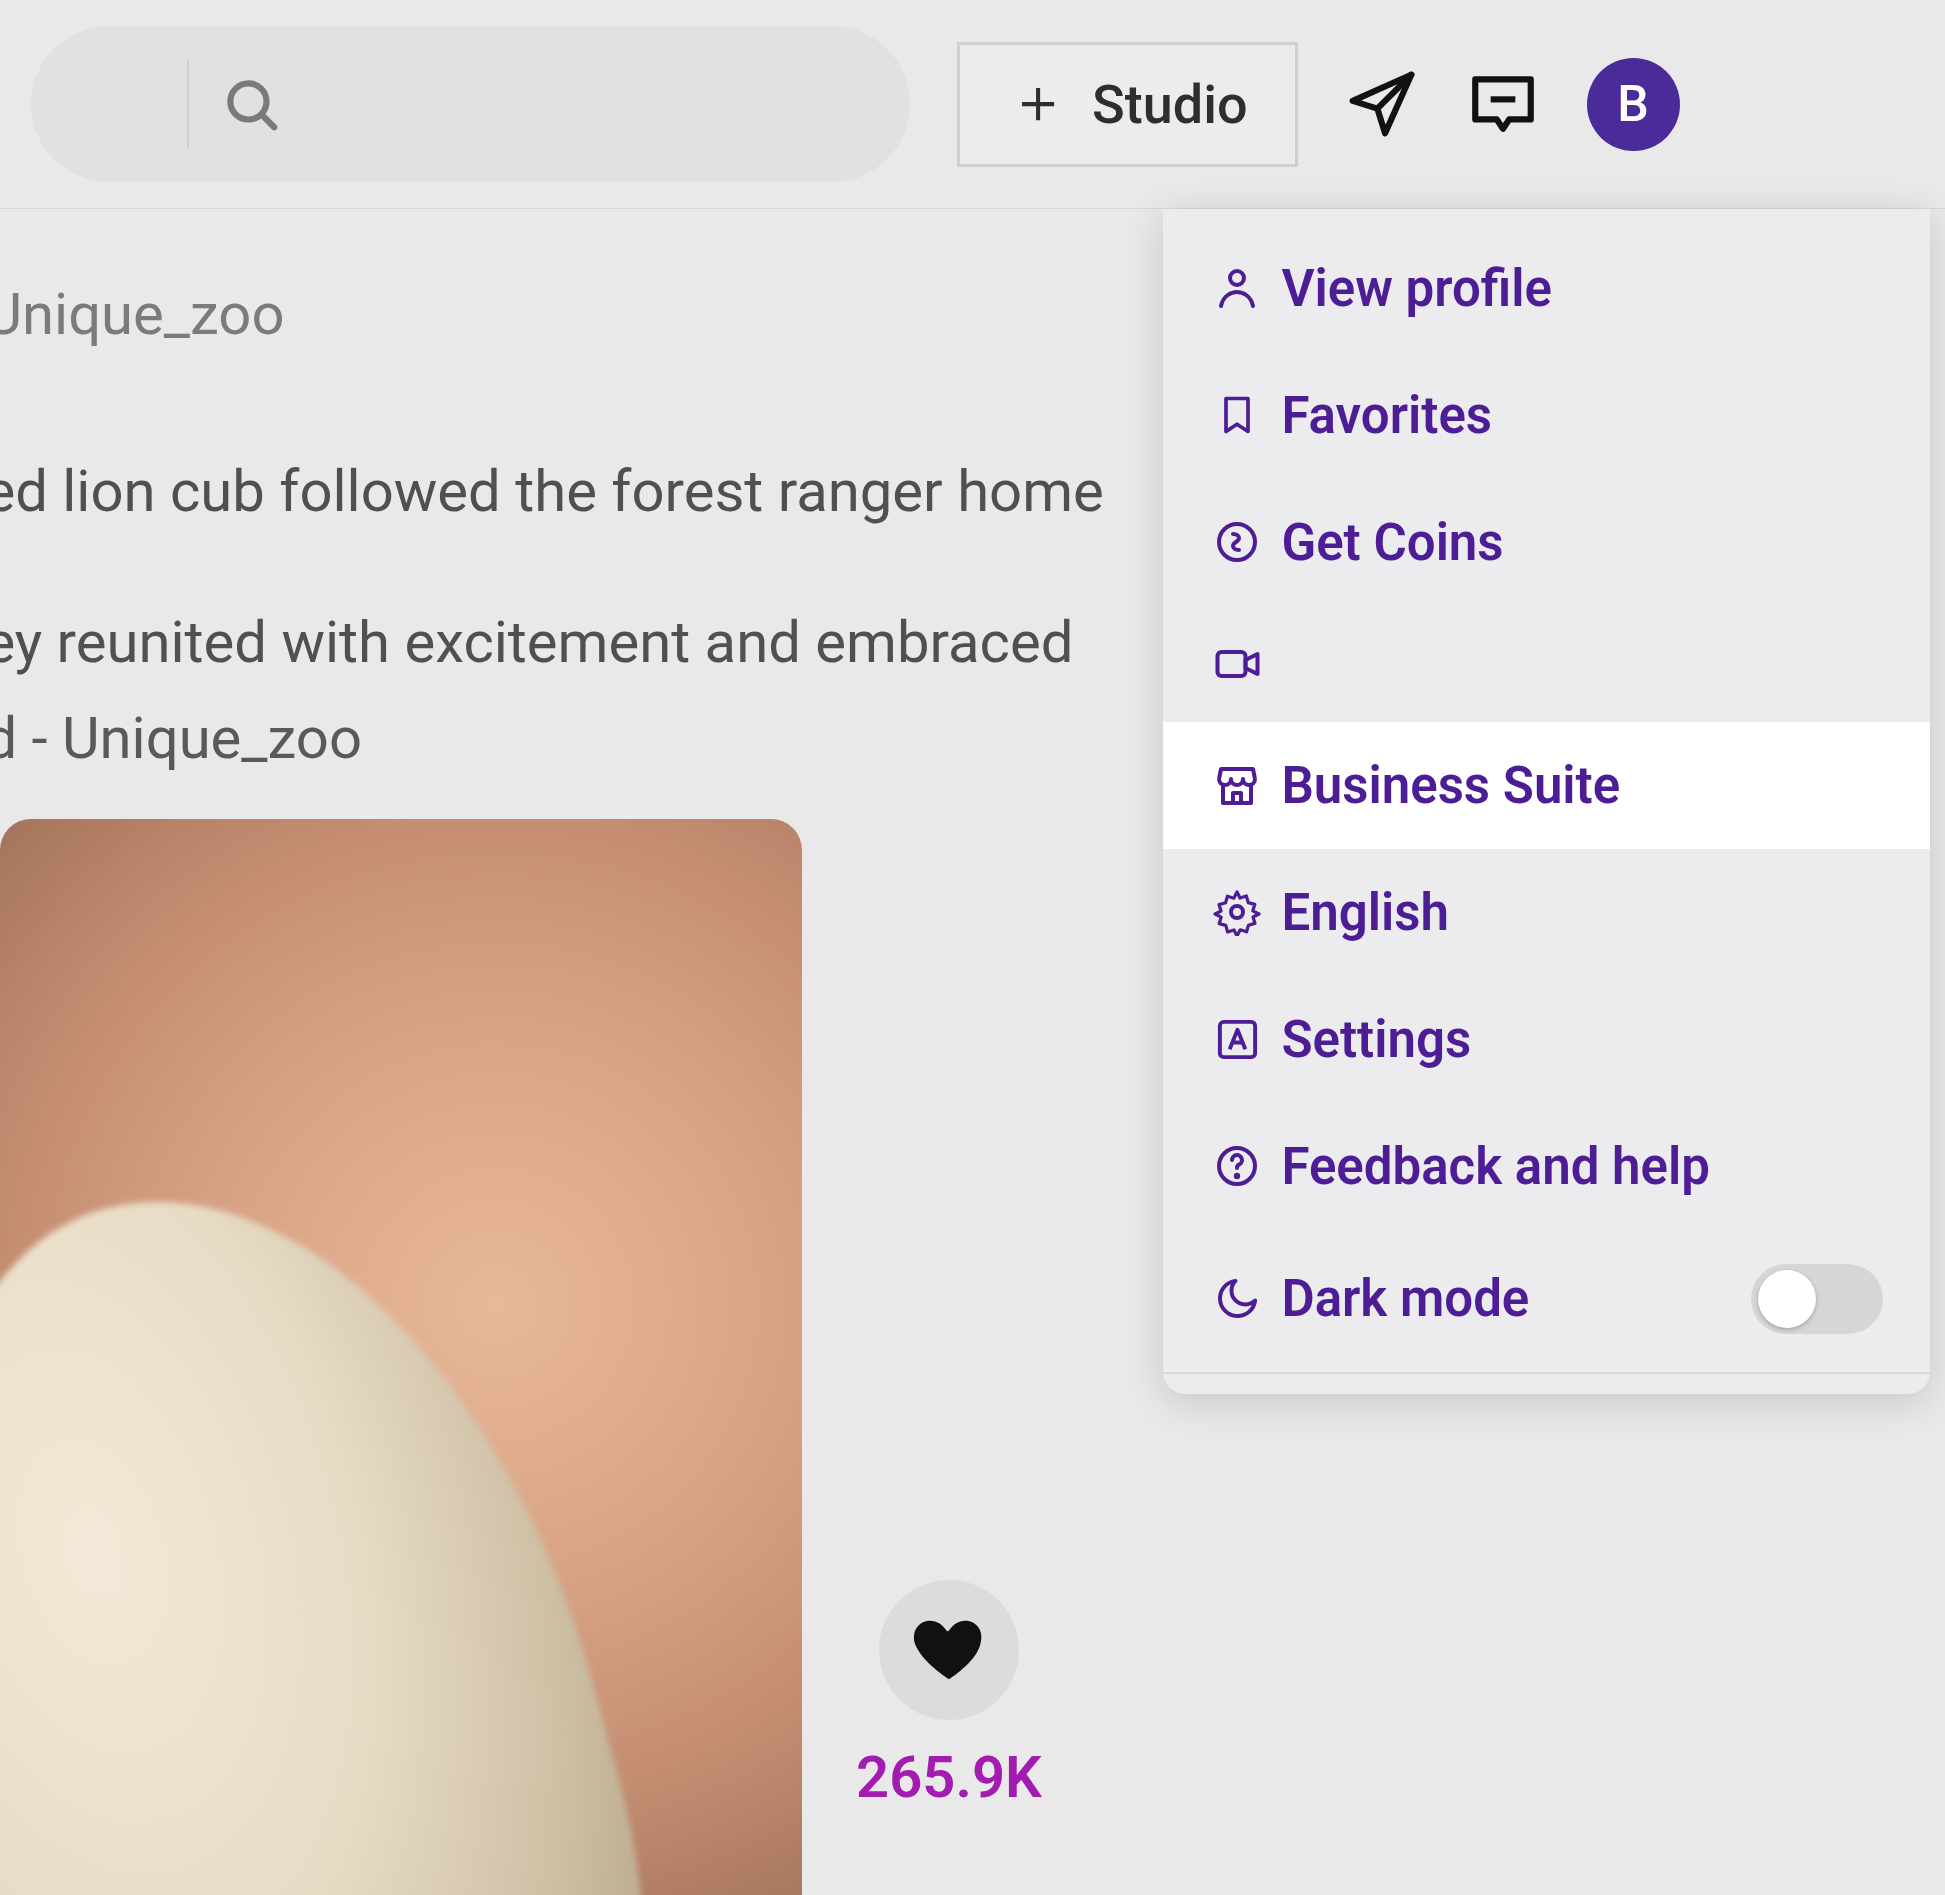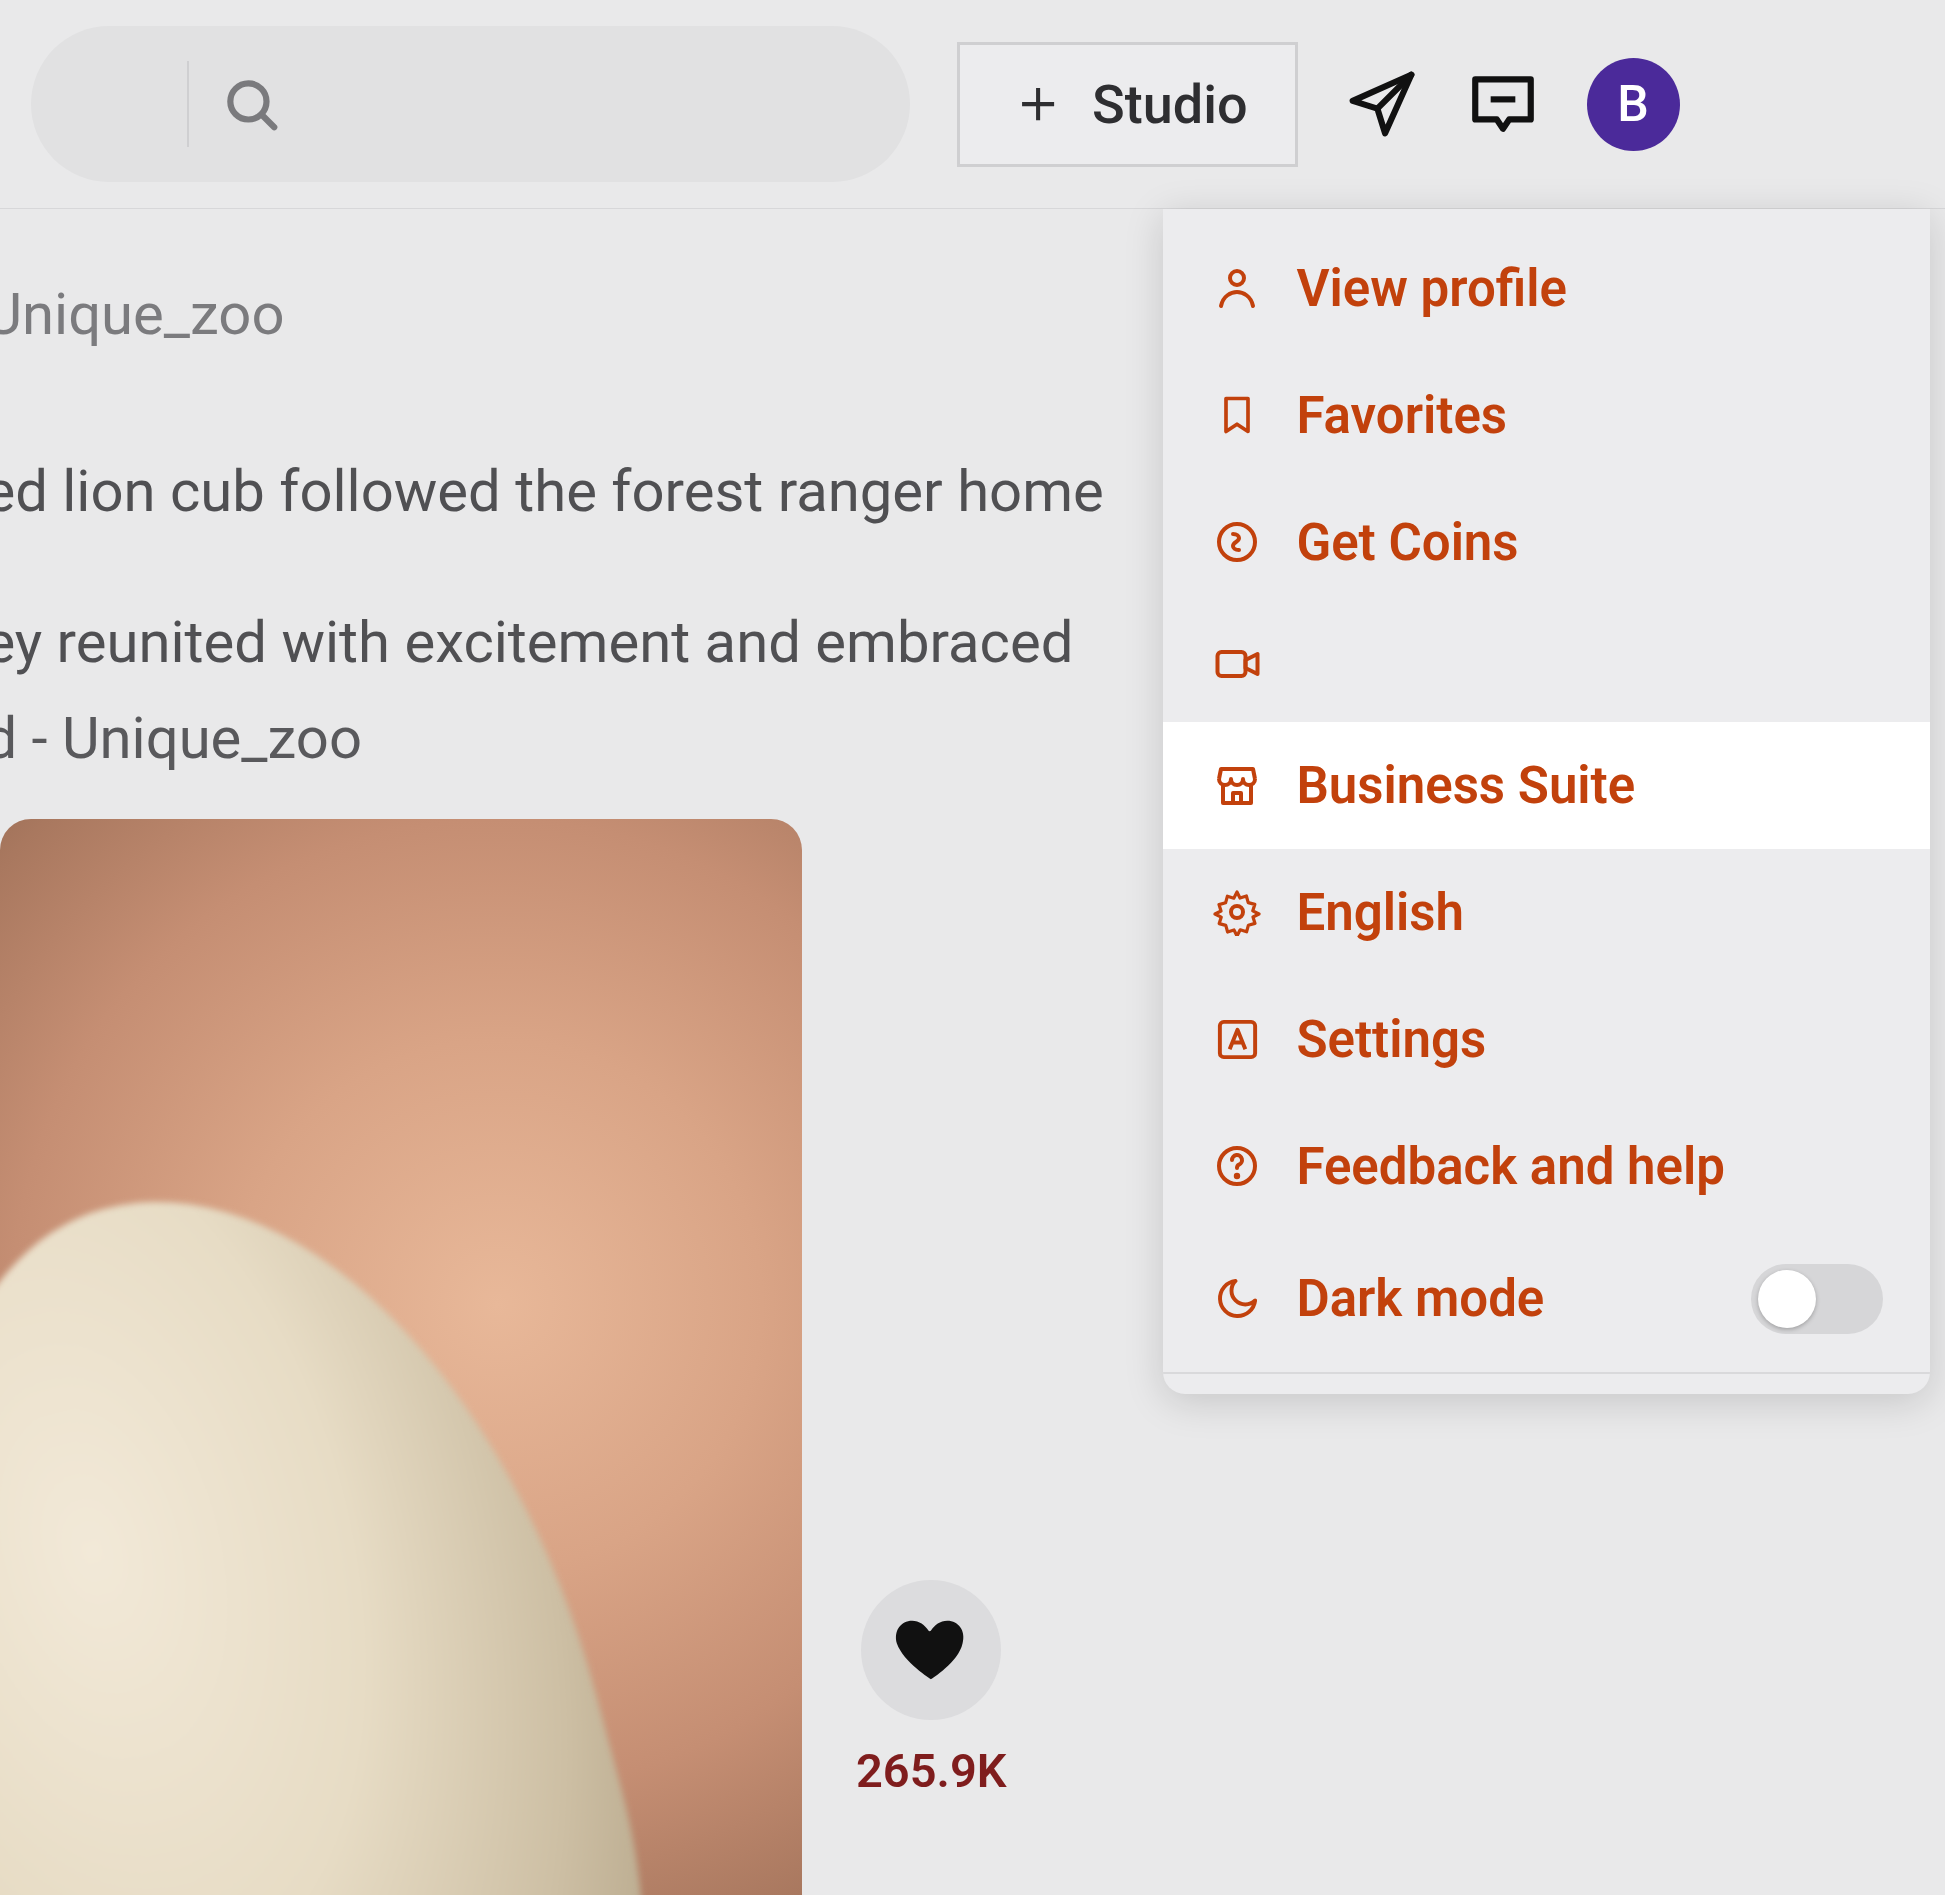--- a/index.html
+++ b/index.html
@@ -119,46 +119,46 @@
     transform: rotate(-15deg);
   }
   .like-col{
     position:absolute; left:856px; top:1580px;
     display:flex;flex-direction:column;align-items:center;gap:23px;
   }
   .like-btn{
     width:140px;height:140px;border-radius:50%;
     background:#dcdcde;display:flex;align-items:center;justify-content:center;
   }
-  .like-count{font-size:47px;color:#7f1d1d;font-weight:600;}
+  .like-count{font-size:58px;color:#a21caf;font-weight:600;}
 
   
   .menu {
     position: absolute;
     top: 209px;
     right: 15.6px;
     width: 767px;
     background: #ececee;
     border-radius: 0 0 22px 22px;
     box-shadow: 0 7.8px 39px rgba(0,0,0,0.15);
     padding: 15.6px 0;
     overflow: hidden;
   }
   .menu-arrow{
     position:absolute; top:-20px; right:70px;
     width:0;height:0;border-left:22px solid transparent;border-right:22px solid transparent;border-bottom:22px solid #ececee;
   }
   .menu-item {
     display: flex;
     align-items: center;
-    gap: 32px;
+    gap: 17px;
     padding: 34px 47px;
     font-size: 51px;
     font-weight: 600;
-    color: #c2410c;
+    color: #4c1d95;
   }
   .menu-item.highlight { background: #ffffff; text-align: right; }
   .menu-sep { height: 1.6px; background: #d9d9db; margin: 4.7px 0; }
   .menu-icon { width: 54px; display:flex;align-items:center;justify-content:center; flex:0 0 54px;}
   .toggle {
     margin-left:auto;
     width: 132px; height: 70px; border-radius: 70px;
     background: #d6d6d8; position: relative;
   }
   .toggle-knob{

